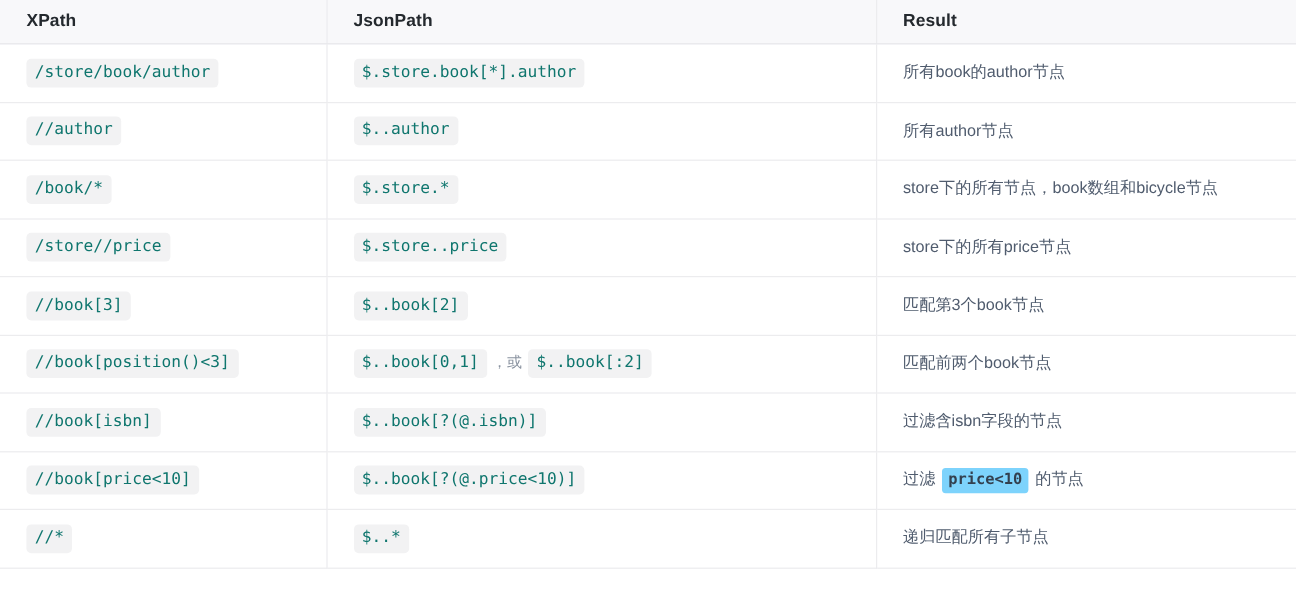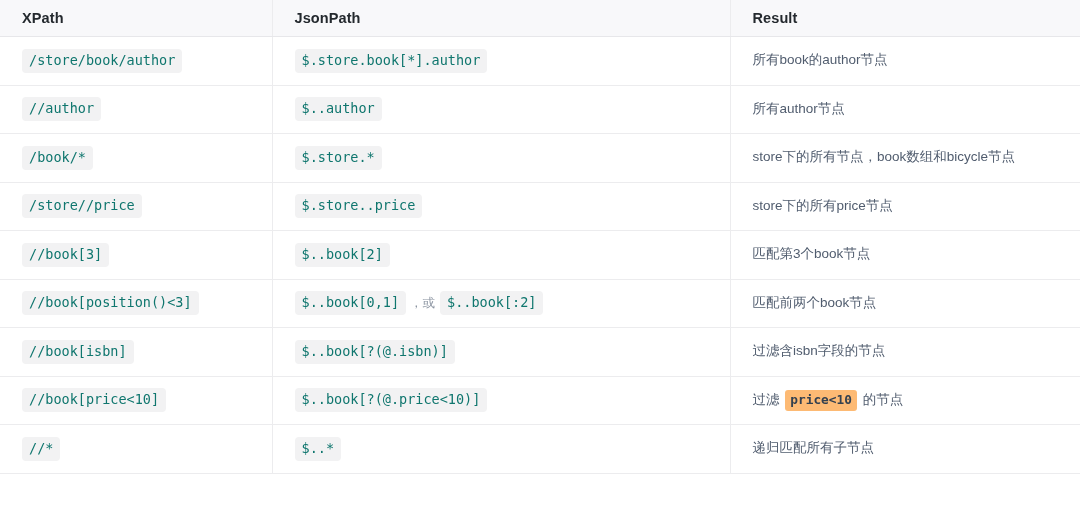--- a/index.html
+++ b/index.html
@@ -80,21 +80,21 @@
     vertical-align: middle;
   }
 
   .result-text {
     color: #505c6e;
     font-size: 13.5px;
     line-height: 1.4;
   }
   .result-text .inline-code {
     display: inline-block;
-    background: #fdba74;
+    background: #7dd3fc;
     border-radius: 3px;
     padding: 1px 5px 2px 5px;
     font-family: "DejaVu Sans Mono", "Liberation Mono", monospace;
     font-size: 12.8px;
     color: #33404f;
     margin: 0 2px;
     font-weight: bold;
   }
 
   .watermark {

